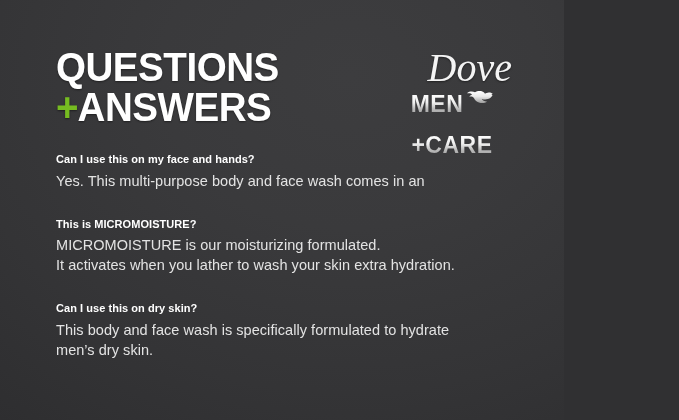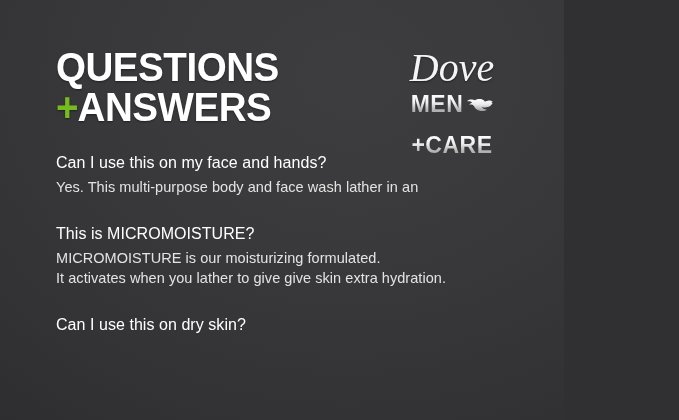--- a/index.html
+++ b/index.html
@@ -60,24 +60,25 @@
   }
   #logo-dove {
     display: block;
     font-family: "Liberation Serif", "DejaVu Serif", serif;
     font-style: italic;
     font-size: 40px;
     line-height: 1;
     color: #f4f4f4;
     letter-spacing: 0px;
     text-shadow: 0 1px 2px rgba(0,0,0,0.5);
+    text-align: right;
   }
   .logo-row {
     display: flex;
-    align-items: flex-end;
+    align-items: flex-start;
     justify-content: center;
     line-height: 1;
   }
   #logo-men-row {
     margin-top: 5px;
   }
   .logo-word {
     font-size: 23px;
     font-weight: 700;
     letter-spacing: 0.5px;
@@ -101,22 +102,22 @@
     position: absolute;
     left: 56px;
     top: 152px;
     width: 580px;
   }
   .qa-block {
     margin-bottom: 26px;
   }
   .qa-block:last-child { margin-bottom: 4px; }
   .qa-question {
-    font-size: 16px;
-    font-weight: 400;
+    font-size: 11px;
+    font-weight: 700;
     color: #ffffff;
     line-height: 1.32;
     letter-spacing: 0.05px;
     margin: 0 0 4px 0;
   }
   .qa-answer {
     font-size: 14.5px;
     font-weight: 400;
     color: #e3e3e3;
     line-height: 1.38;
@@ -155,30 +156,34 @@
     <div class="logo-row" id="logo-care-row">
       <span class="logo-word">+CARE</span>
     </div>
   </div>
 
   <div id="qa">
 
     <div class="qa-block">
       <p class="qa-question">Can I use this on my face and hands?</p>
       <p class="qa-answer">
-        <span>Yes. This multi-purpose body and face wash lather in an</span>
+        <span>Yes. This multi-purpose body and face wash comes in an</span>
       </p>
     </div>
 
     <div class="qa-block">
       <p class="qa-question">This is MICROMOISTURE?</p>
       <p class="qa-answer">
         <span>MICROMOISTURE is our moisturizing formulated.</span>
-        <span>It activates when you lather to give give skin extra hydration.</span>
+        <span>It activates when you lather to wash your skin extra hydration.</span>
       </p>
     </div>
 
     <div class="qa-block">
       <p class="qa-question">Can I use this on dry skin?</p>
+      <p class="qa-answer">
+        <span>This body and face wash is specifically formulated to hydrate</span>
+        <span>men’s dry skin.</span>
+      </p>
     </div>
 
   </div>
 </div>
 
 </body></html>

